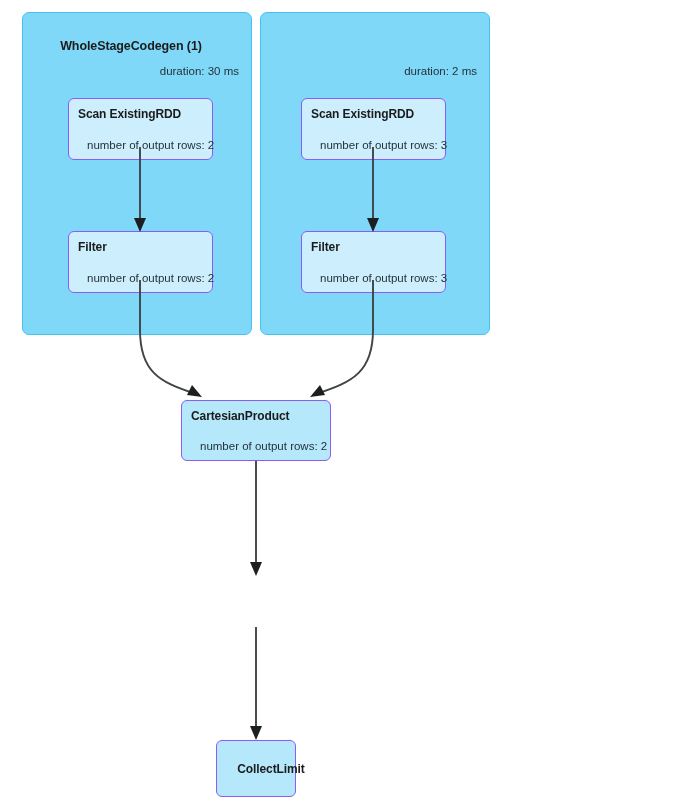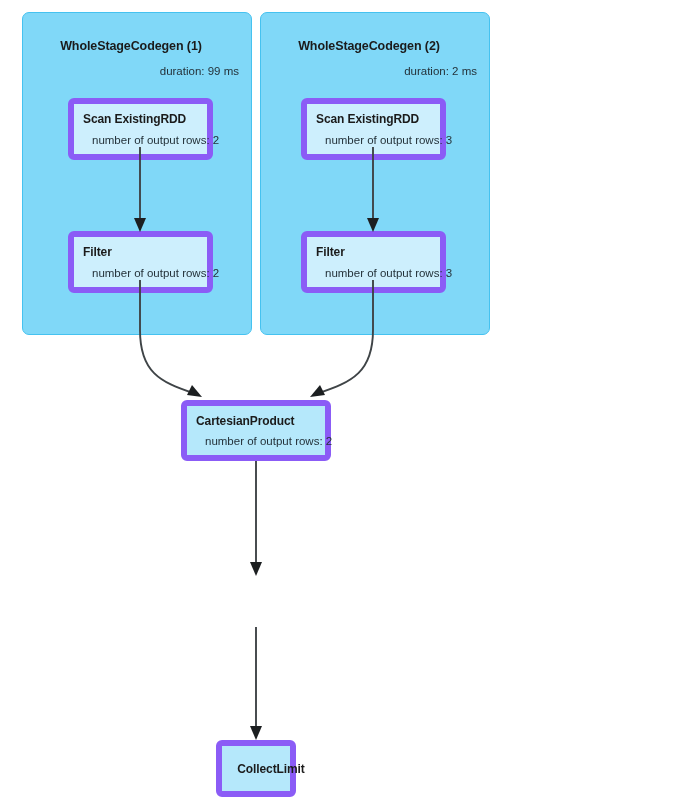--- a/index.html
+++ b/index.html
@@ -43,21 +43,21 @@
     right: 12px;
     text-align: right;
     font-size: 11.5px;
     color: #24323a;
   }
 
   
   .node {
     position: absolute;
     box-sizing: border-box;
-    border: 6px solid #8b5cf6;
+    border: 1px solid #8b5cf6;
     border-radius: 6px;
     background: #cdeffd;
   }
   .node.solo {
     background: #b5e8fb;
   }
   .node-title {
     position: absolute;
     top: 8px;
     left: 9px;
@@ -108,35 +108,34 @@
     fill: #1c1f21;
   }
 </style>
 </head>
 <body>
 
 <div id="canvas">
 
   <div class="stage" style="left:22px; top:12px; width:230px; height:323px;">
     <div class="stage-title" style="top:26px;">WholeStageCodegen (1)</div>
-    <div class="stage-duration" style="top:52px;">duration: 99 ms</div>
+    <div class="stage-duration" style="top:52px;">duration: 30 ms</div>
 
     <div class="node" style="left:45px; top:85px; width:145px; height:62px;">
       <div class="node-title">Scan ExistingRDD</div>
       <div class="node-metric">number of output rows: 2</div>
     </div>
 
     <div class="node" style="left:45px; top:218px; width:145px; height:62px;">
       <div class="node-title">Filter</div>
       <div class="node-metric">number of output rows: 2</div>
     </div>
   </div>
 
   <div class="stage" style="left:260px; top:12px; width:230px; height:323px;">
-    <div class="stage-title" style="top:26px;">WholeStageCodegen (2)</div>
     <div class="stage-duration" style="top:52px;">duration: 2 ms</div>
 
     <div class="node" style="left:40px; top:85px; width:145px; height:62px;">
       <div class="node-title">Scan ExistingRDD</div>
       <div class="node-metric">number of output rows: 3</div>
     </div>
 
     <div class="node" style="left:40px; top:218px; width:145px; height:62px;">
       <div class="node-title">Filter</div>
       <div class="node-metric">number of output rows: 3</div>

